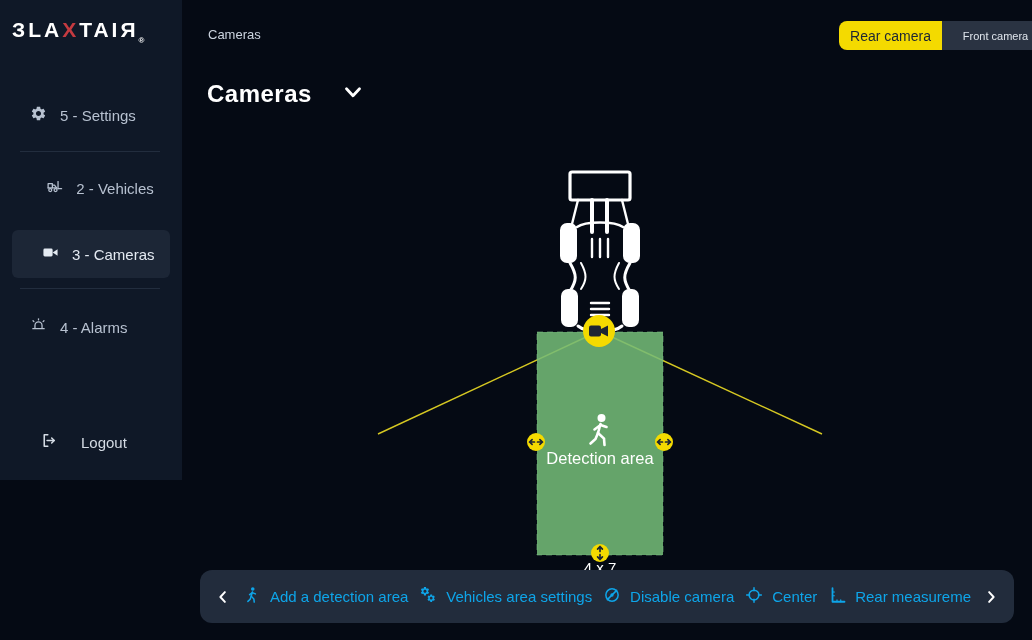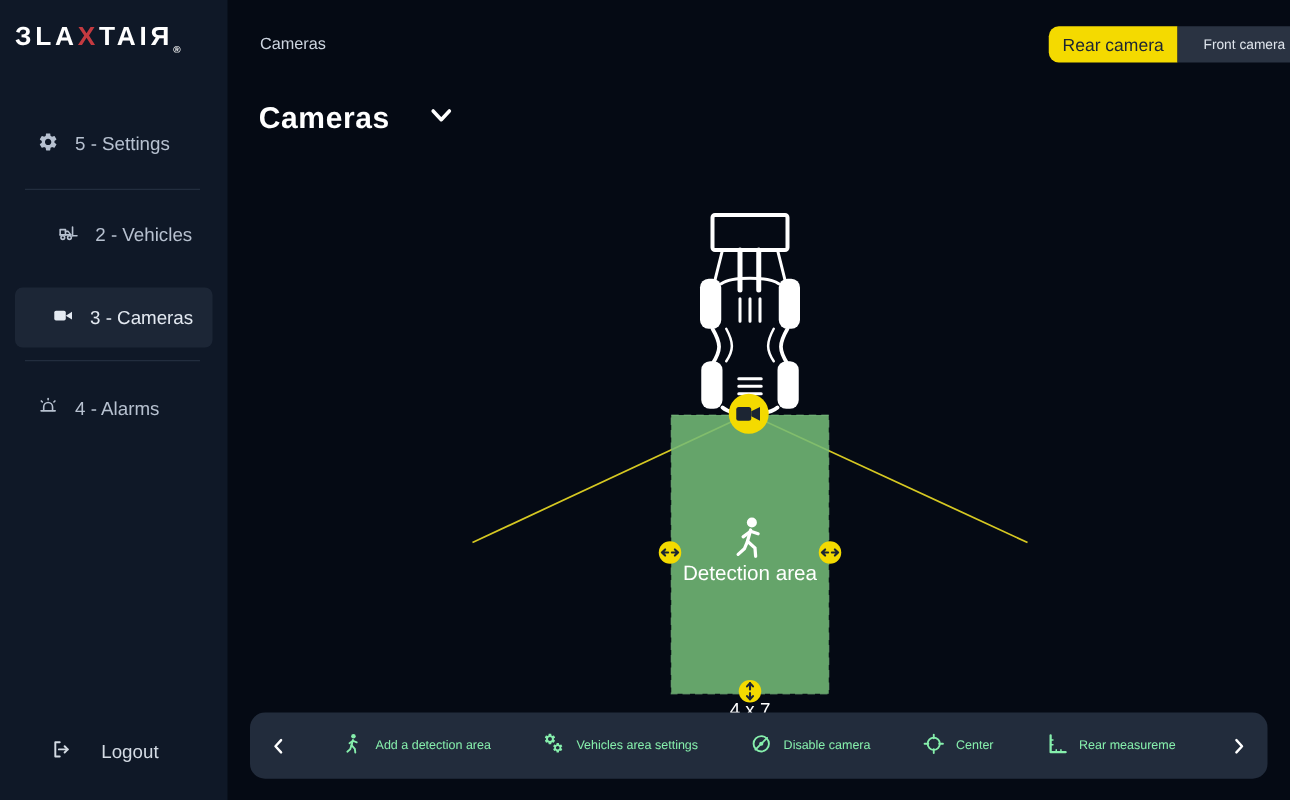--- a/index.html
+++ b/index.html
@@ -6,21 +6,21 @@
     --bg-main:#050a14; --bg-sidebar:#0f1827; --bg-selected:#1c2636;
     --bg-toolbar:#222c3c; --bg-front-btn:#2a3342; --accent-yellow:#f4da00;
     --fov-yellow:#d6c822; --detection-green:#74bb77; --text-primary:#ffffff;
     --text-sidebar:#b7c1d0; --text-dark:#1c2533; --logo-x-red:#c43a40; --divider:#222d3e;
   }
   *{margin:0;padding:0;box-sizing:border-box;}
   body{font-family:"Liberation Sans",sans-serif;background:#000;}
   .app{position:relative;width:1032px;height:640px;background:var(--bg-main);overflow:hidden;}
 
   
-  .sidebar{position:absolute;left:0;top:0;width:182px;height:640px;background:var(--bg-sidebar);z-index:3;}
+  .sidebar{position:absolute;left:0;top:0;width:182px;height:480px;background:var(--bg-sidebar);z-index:3;}
   .logo{position:absolute;left:12px;top:18px;font-size:21px;font-weight:bold;color:#fff;
         letter-spacing:3px;white-space:nowrap;}
   .logo .x{color:var(--logo-x-red);}
   .logo .reg{font-size:8px;letter-spacing:0;vertical-align:-6px;}
   .nav-item{position:absolute;left:12px;width:158px;height:40px;display:flex;align-items:center;
             gap:13px;padding-left:18px;color:var(--text-sidebar);font-size:15px;cursor:pointer;}
   .nav-item svg{width:17px;height:17px;flex:none;}
   .nav-item.active{background:var(--bg-selected);border-radius:6px;color:#e4eaf2;height:48px;padding-left:30px;}
   .nav-settings{top:95px;} .nav-vehicles{top:168px;justify-content:center;} .nav-cameras{top:230px;} .nav-alarms{top:307px;}
   .divider{position:absolute;left:20px;width:140px;height:1px;background:var(--divider);}
@@ -49,21 +49,21 @@
   .fk{stroke:#fff;fill:none;stroke-linecap:round;stroke-linejoin:round;}
   .fkfill{fill:#fff;stroke:none;}
   .ylw{fill:var(--accent-yellow);}
   .hdl{stroke:var(--text-dark);stroke-width:1.7;fill:none;stroke-linecap:round;}
   .svg-label{fill:#fff;font-family:"Liberation Sans",sans-serif;text-anchor:middle;}
 
   
   .toolbar{position:absolute;left:200px;top:570px;width:814px;height:53px;background:var(--bg-toolbar);
            border-radius:12px;display:flex;align-items:center;justify-content:space-between;
            padding:0 14px;z-index:4;}
-  .tool-item{display:flex;align-items:center;gap:9px;color:#86efac;font-size:10px;cursor:pointer;white-space:nowrap;}
+  .tool-item{display:flex;align-items:center;gap:9px;color:#0ea5e9;font-size:15px;cursor:pointer;white-space:nowrap;}
   .tool-item svg{width:18px;height:18px;flex:none;}
   .tool-chevron{display:flex;align-items:center;cursor:pointer;}
   .tool-chevron svg{width:18px;height:18px;}
 </style>
 </head>
 <body>
 
 <div class="app" data-interactable="false">
 
   <nav class="sidebar" data-interactable="false">

